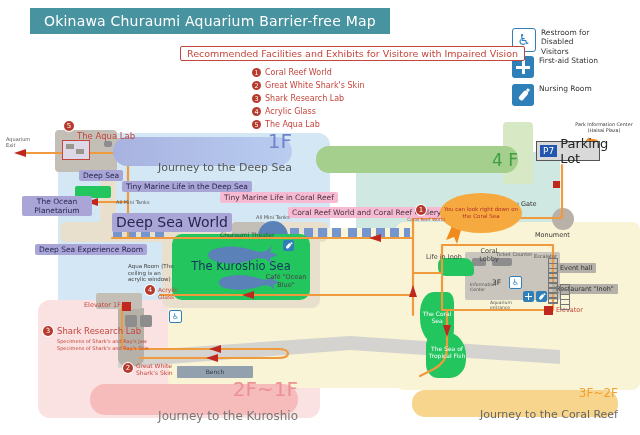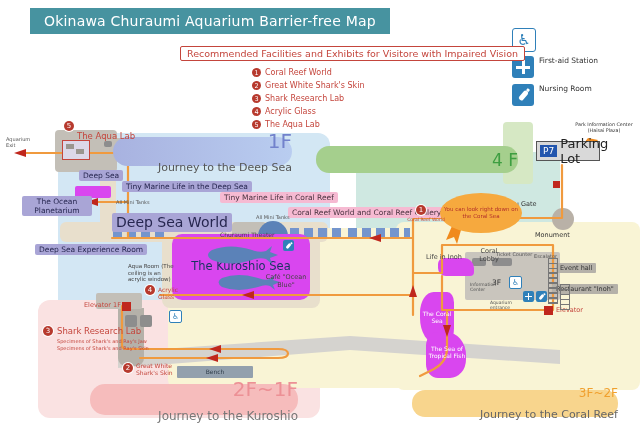--- a/index.html
+++ b/index.html
@@ -22,21 +22,21 @@
   .rec-header{border:1px solid #c4453c;color:#c4453c;font-size:9.5px;padding:1px 6px;background:#fff;border-radius:2px;white-space:nowrap;}
   .rec-item{display:flex;align-items:center;gap:4px;height:13px;}
   .badge{width:9px;height:9px;border-radius:50%;background:#b73a2e;color:#fff;font-size:6.5px;display:flex;align-items:center;justify-content:center;flex:0 0 9px;}
   .rec-item .lab{font-size:8px;color:#c4453c;}
   
   .region{position:absolute;border-radius:12px;}
   .tan{position:absolute;background:#e8dfcc;}
   .road{position:absolute;}
   .bld{position:absolute;background:#c3bfb7;border-radius:2px;}
   .bld.dark{background:#8d8d8d;}
-  .tank{position:absolute;background:#d946ef;border-radius:2px;}
+  .tank{position:absolute;background:#22c55e;border-radius:2px;}
   .tankrow{position:absolute;background:repeating-linear-gradient(90deg,#7495cd 0 9px,rgba(0,0,0,0) 9px 14px);}
   
   .lbl{position:absolute;color:#444;line-height:1.2;}
   .plabel{background:#a9a5d6;color:#26264f;padding:1px 4px;font-size:7.5px;border-radius:2px;white-space:nowrap;}
   .klabel{background:#f6bad2;color:#4a3340;padding:1px 4px;font-size:7.5px;border-radius:2px;white-space:nowrap;}
   .banner{position:absolute;display:flex;align-items:flex-end;gap:8px;justify-content:center;flex-direction:column;}
   .banner .num{font-size:20px;}
   .banner .btxt{font-size:11px;color:#555;}
   .redtxt{color:#c4453c;}
   .marker{position:absolute;width:10px;height:10px;border-radius:50%;background:#b73a2e;color:#fff;font-size:7px;display:flex;align-items:center;justify-content:center;box-shadow:0 0 0 1px #fff;}
@@ -124,20 +124,21 @@
       <rect x="513" y="212" width="2" height="10"></rect>
     </g>
     <path d="M598,140 l-10,12 -2,-6 -6,2 8,-10 z" fill="#f08a1d"></path>
     <path d="M452,226 l-6,14 8,-3 3,7 4,-14 z" fill="#f08a1d"></path>
   </svg>
 
   <div class="abs title" style="left:30px;top:8px;">Okinawa Churaumi Aquarium Barrier-free Map</div>
 
   <div class="abs legend-item" style="left:512px;top:28px;">
     <div class="icon-box outline" style="width:22px;height:22px;font-size:15px;">♿</div>
+    <div class="txt">Restroom for Disabled Visitors</div>
   </div>
   <div class="abs legend-item" style="left:512px;top:56px;">
     <div class="icon-box" style="width:22px;height:22px;">
         <span class="cross"></span>
       </div>
     <div class="txt">First-aid Station</div>
   </div>
   <div class="abs legend-item" style="left:512px;top:84px;">
     <div class="icon-box" style="width:22px;height:22px;">
         <span class="bottle"></span>

